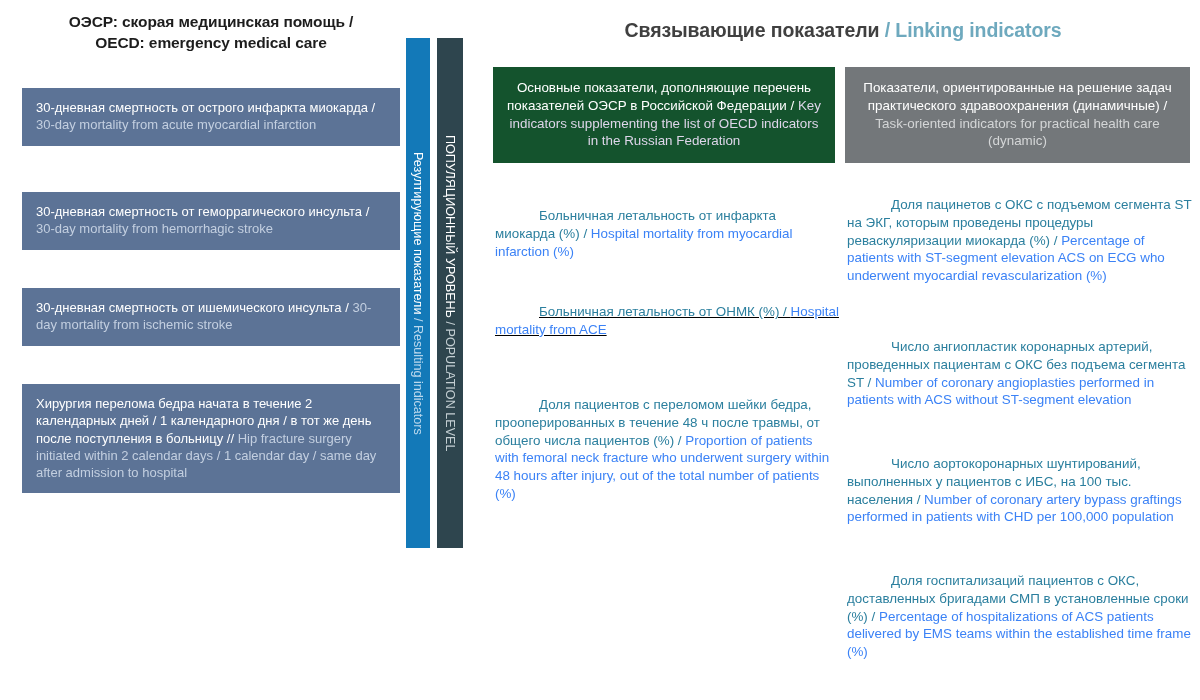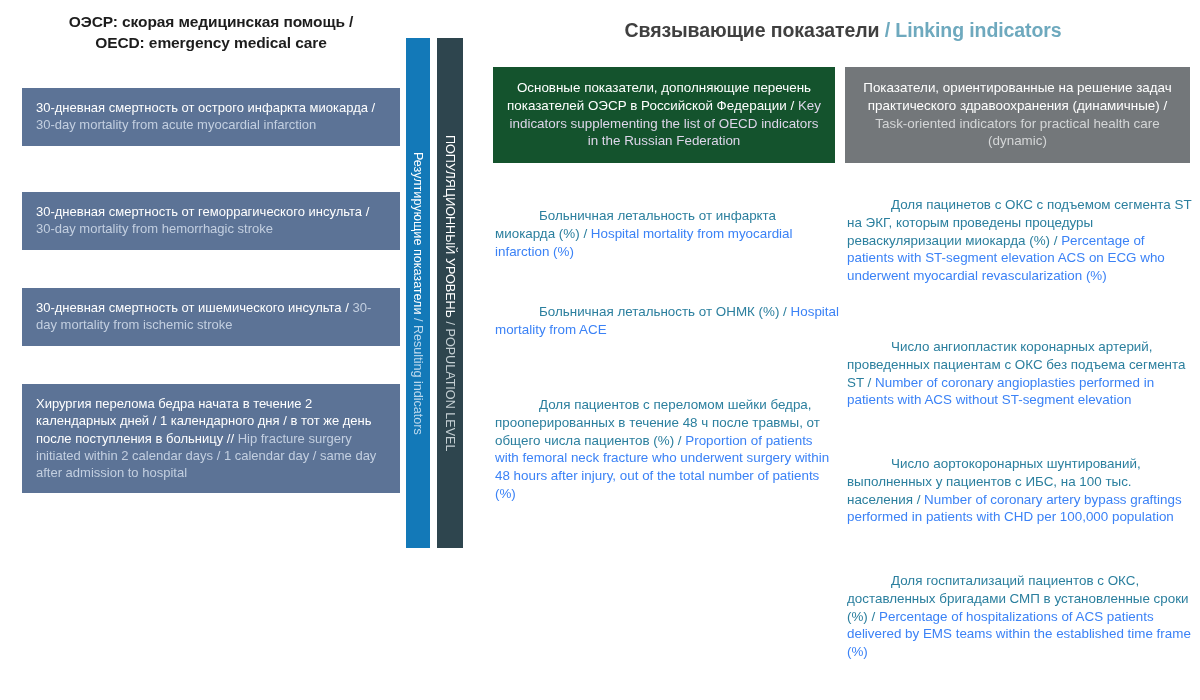--- a/index.html
+++ b/index.html
@@ -118,21 +118,21 @@
   </div>
 
   <div class="col-head" id="head-gray">
     <span class="ru">Показатели, ориентированные на решение задач практического здравоохранения (динамичные) / </span><span class="en">Task-oriented indicators for practical health care (dynamic)</span>
   </div>
 
   <div class="col-item col-purple" style="top:207px;">
     <span class="ru">Больничная летальность от инфаркта миокарда (%) / </span><span class="en">Hospital mortality from myocardial infarction (%)</span>
   </div>
 
-  <div class="col-item col-purple" style="top:303px;">
+  <div class="col-item col-purple" style="top:303px;text-decoration:underline;">
     <span class="ru">Больничная летальность от ОНМК (%) / </span><span class="en">Hospital mortality from ACE</span>
   </div>
 
   <div class="col-item col-purple" style="top:396px;">
     <span class="ru">Доля пациентов с переломом шейки бедра, прооперированных в течение 48 ч после травмы, от общего числа пациентов (%) / </span><span class="en">Proportion of patients with femoral neck fracture who underwent surgery within 48 hours after injury, out of the total number of patients (%)</span>
   </div>
 
   <div class="col-item col-gray" style="top:196px;">
     <span class="ru">Доля пацинетов с ОКС с подъемом сегмента ST на ЭКГ, которым проведены процедуры реваскуляризации миокарда (%) / </span><span class="en">Percentage of patients with ST-segment elevation ACS on ECG who underwent myocardial revascularization (%)</span>
   </div>

